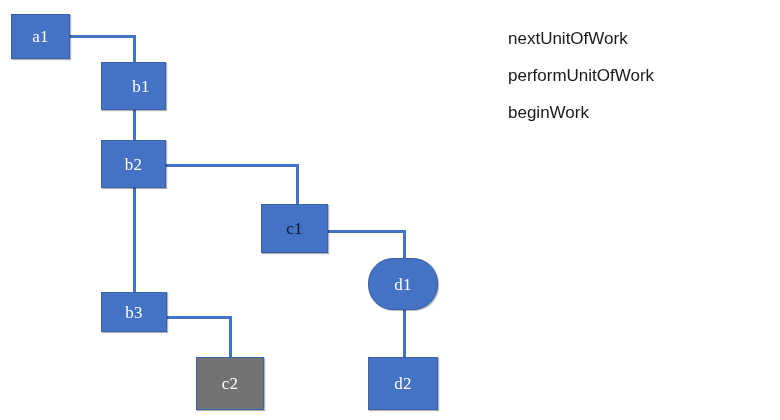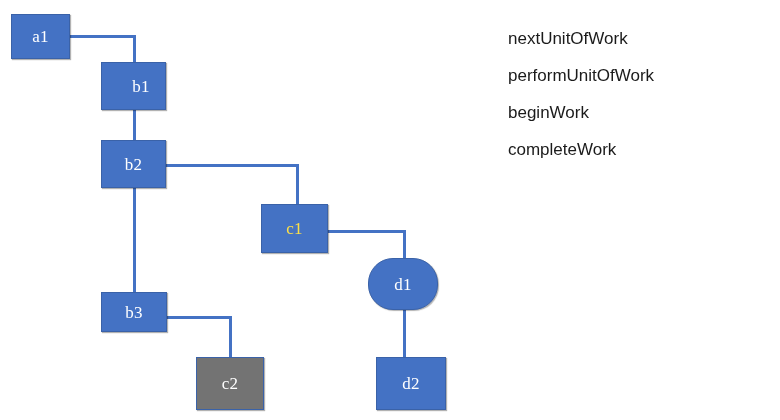--- a/index.html
+++ b/index.html
@@ -89,36 +89,35 @@
       <div class="node" style="left: 11px; top: 14px; width: 59px; height: 45px; background: rgb(68, 114, 196); border-color: rgb(58, 98, 168);">
         <span class="node-label" style="color: rgb(255, 255, 255);">a1</span>
       </div>
       <div class="node" style="left: 101px; top: 62px; width: 65px; height: 48px; background: rgb(68, 114, 196); border-color: rgb(58, 98, 168); padding-left: 15px;">
         <span class="node-label" style="color: rgb(255, 255, 255);">b1</span>
       </div>
       <div class="node" style="left: 101px; top: 140px; width: 65px; height: 48px; background: rgb(68, 114, 196); border-color: rgb(58, 98, 168);">
         <span class="node-label" style="color: rgb(255, 255, 255);">b2</span>
       </div>
       <div class="node" style="left: 261px; top: 204px; width: 67px; height: 49px; background: rgb(68, 114, 196); border-color: rgb(58, 98, 168);">
-        <span class="node-label" style="color: #fde047;">c1</span>
+        <span class="node-label" style="color: #0f172a;">c1</span>
       </div>
       <div class="node" style="left: 368px; top: 258px; width: 70px; height: 52px; background: rgb(68, 114, 196); border-color: rgb(58, 98, 168); border-radius: 25px;">
         <span class="node-label" style="color: rgb(255, 255, 255);">d1</span>
       </div>
       <div class="node" style="left: 101px; top: 292px; width: 66px; height: 40px; background: rgb(68, 114, 196); border-color: rgb(58, 98, 168);">
         <span class="node-label" style="color: rgb(255, 255, 255);">b3</span>
       </div>
       <div class="node" style="left: 196px; top: 357px; width: 68px; height: 53px; background: #737373; border-color: rgb(58, 98, 168);">
         <span class="node-label" style="color: rgb(255, 255, 255);">c2</span>
       </div>
-      <div class="node" style="left: 368px; top: 357px; width: 70px; height: 53px; background: rgb(68, 114, 196); border-color: rgb(58, 98, 168); margin-left: 8px;">
+      <div class="node" style="left: 368px; top: 357px; width: 70px; height: 53px; background: rgb(68, 114, 196); border-color: rgb(58, 98, 168);">
         <span class="node-label" style="color: rgb(255, 255, 255);">d2</span>
       </div>
     </div>
 
   <div id="method-list">
       <div class="method-item" style="color: rgb(27, 27, 27);">nextUnitOfWork</div>
       <div class="method-item" style="color: rgb(27, 27, 27);">performUnitOfWork</div>
       <div class="method-item" style="color: rgb(27, 27, 27);">beginWork</div>
-      <div class="method-item" style="color: rgb(27, 27, 27);">completeWork</div>
     </div>
 
 </div>
 
 </body></html>

